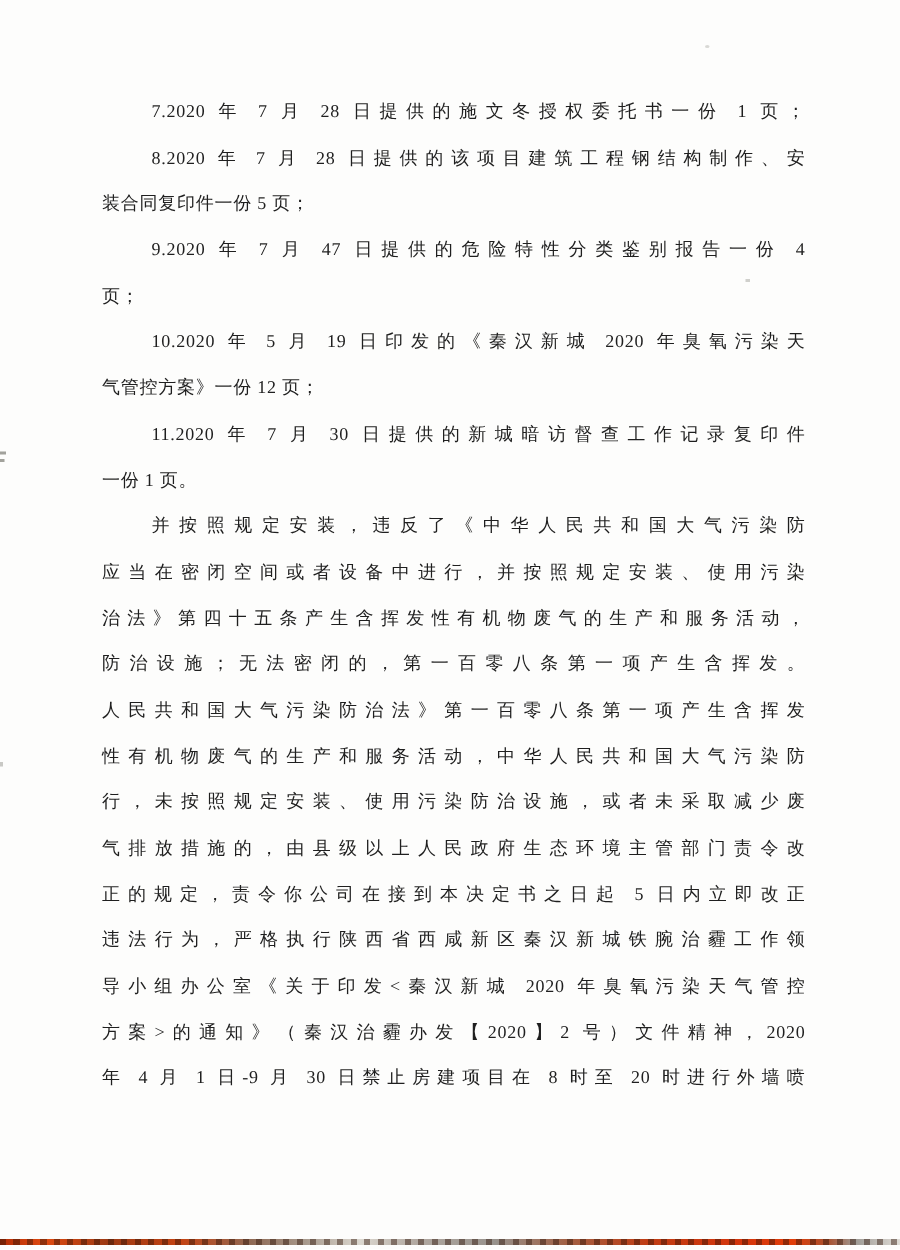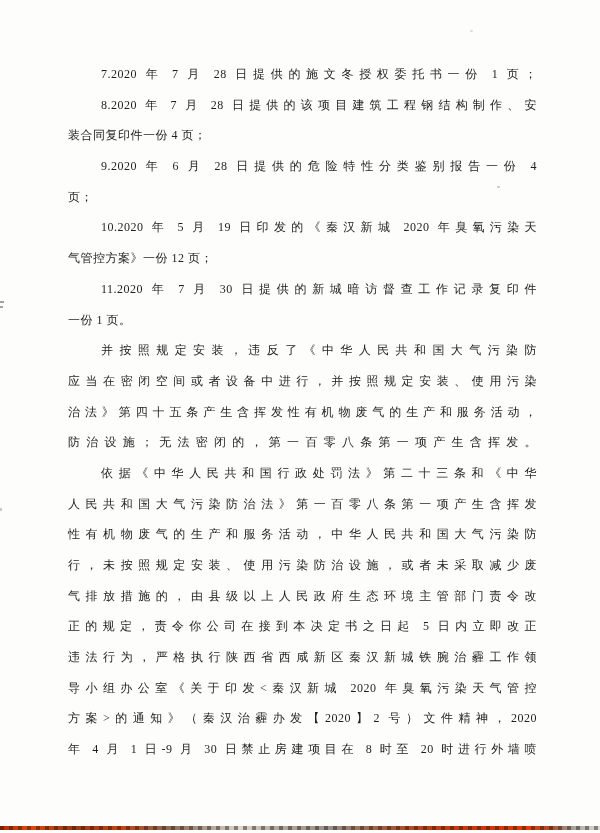--- a/index.html
+++ b/index.html
@@ -95,32 +95,31 @@
   }
 </style>
 </head>
 <body>
 
 <div class="page">
 
   <div class="content">
     <div class="line indent fill">7.2020 年 7 月 28 日提供的施文冬授权委托书一份 1 页；</div>
     <div class="line indent fill">8.2020 年 7 月 28 日提供的该项目建筑工程钢结构制作、安</div>
-    <div class="line">装合同复印件一份 4 页；</div>
-    <div class="line indent fill">9.2020 年 6 月 28 日提供的危险特性分类鉴别报告一份 4</div>
+    <div class="line">装合同复印件一份 5 页；</div>
+    <div class="line indent fill">9.2020 年 7 月 47 日提供的危险特性分类鉴别报告一份 4</div>
     <div class="line">页；</div>
     <div class="line indent fill">10.2020 年 5 月 19 日印发的《秦汉新城 2020 年臭氧污染天</div>
     <div class="line">气管控方案》一份 12 页；</div>
     <div class="line indent fill">11.2020 年 7 月 30 日提供的新城暗访督查工作记录复印件</div>
     <div class="line">一份 1 页。</div>
     <div class="line indent fill">并按照规定安装，违反了《中华人民共和国大气污染防</div>
     <div class="line fill">应当在密闭空间或者设备中进行，并按照规定安装、使用污染</div>
     <div class="line fill">治法》第四十五条产生含挥发性有机物废气的生产和服务活动，</div>
     <div class="line fill">防治设施；无法密闭的，第一百零八条第一项产生含挥发。</div>
-    <div class="line indent fill">依据《中华人民共和国行政处罚法》第二十三条和《中华</div>
     <div class="line fill">人民共和国大气污染防治法》第一百零八条第一项产生含挥发</div>
     <div class="line fill">性有机物废气的生产和服务活动，中华人民共和国大气污染防</div>
     <div class="line fill">行，未按照规定安装、使用污染防治设施，或者未采取减少废</div>
     <div class="line fill">气排放措施的，由县级以上人民政府生态环境主管部门责令改</div>
     <div class="line fill">正的规定，责令你公司在接到本决定书之日起 5 日内立即改正</div>
     <div class="line fill">违法行为，严格执行陕西省西咸新区秦汉新城铁腕治霾工作领</div>
     <div class="line fill">导小组办公室《关于印发&lt;秦汉新城 2020 年臭氧污染天气管控</div>
     <div class="line fill">方案&gt;的通知》（秦汉治霾办发【2020】2 号）文件精神，2020</div>
     <div class="line fill">年 4 月 1 日-9 月 30 日禁止房建项目在 8 时至 20 时进行外墙喷</div>
   </div>

